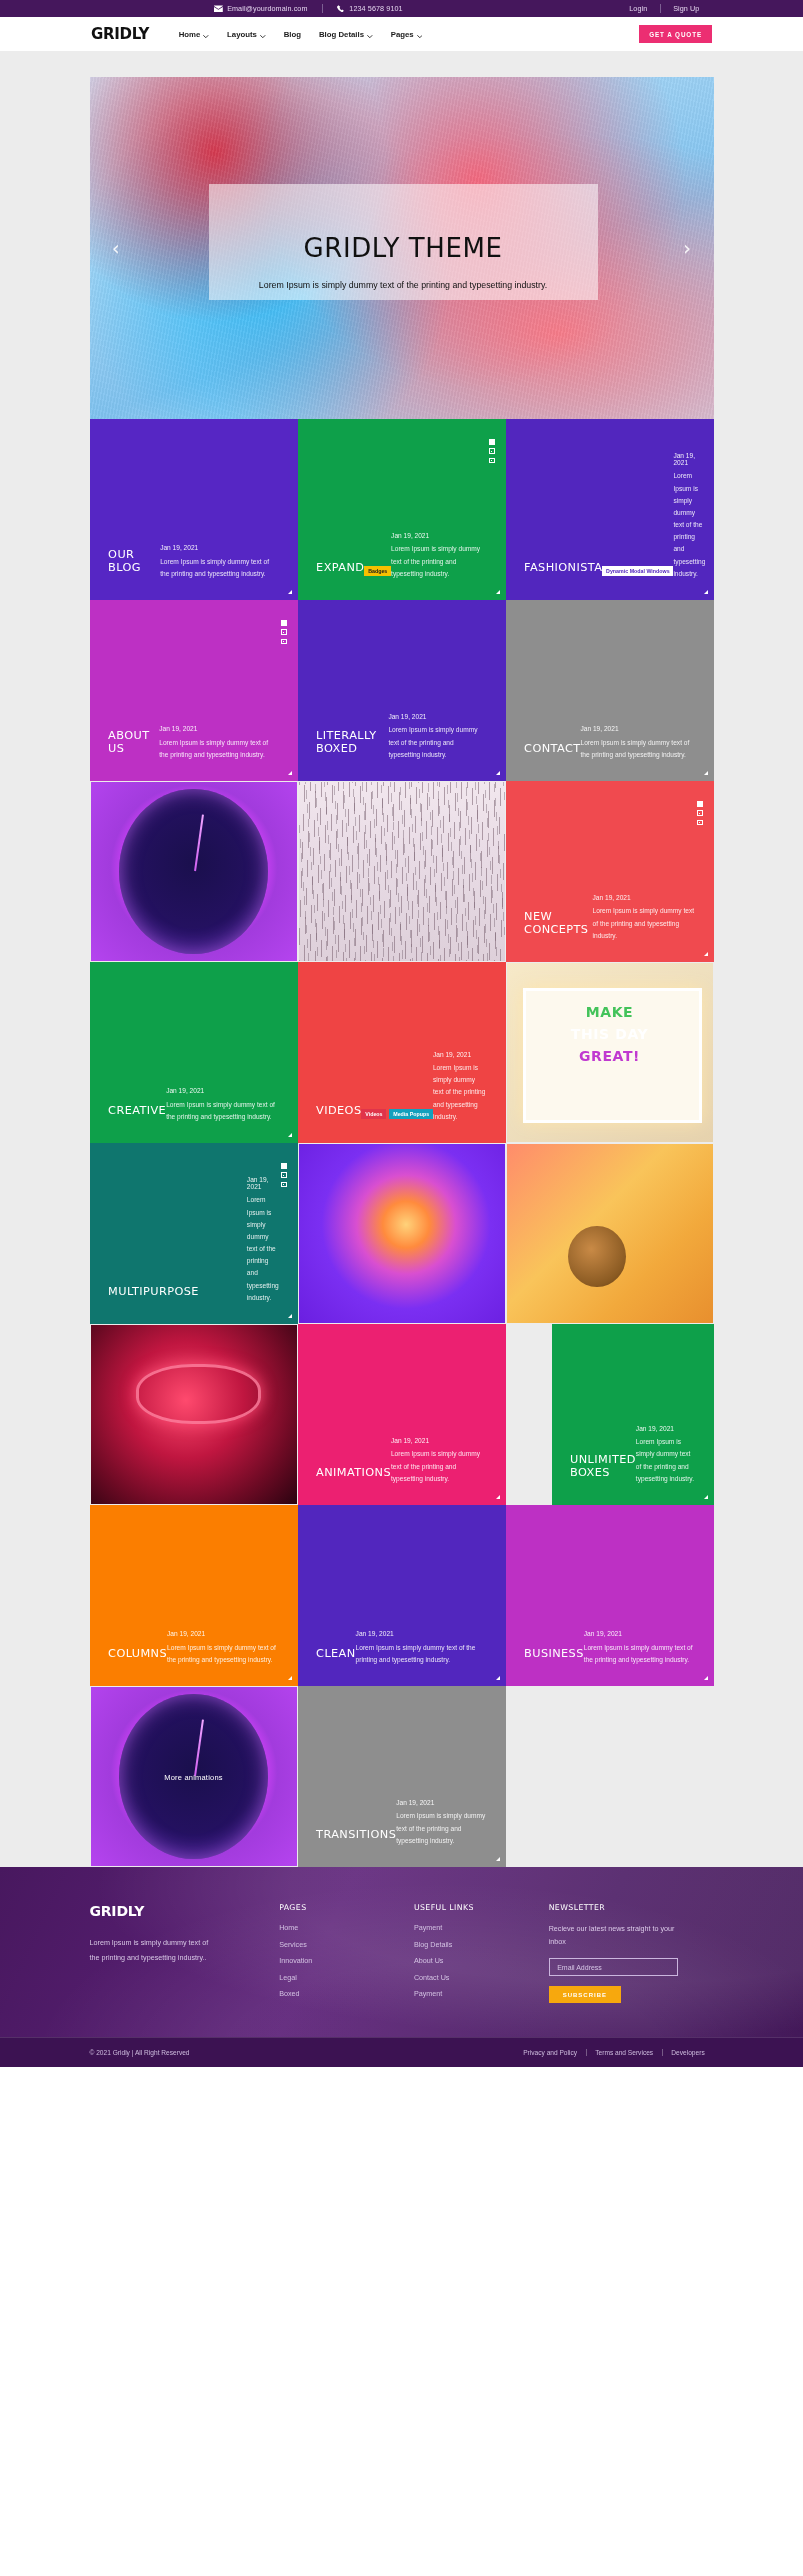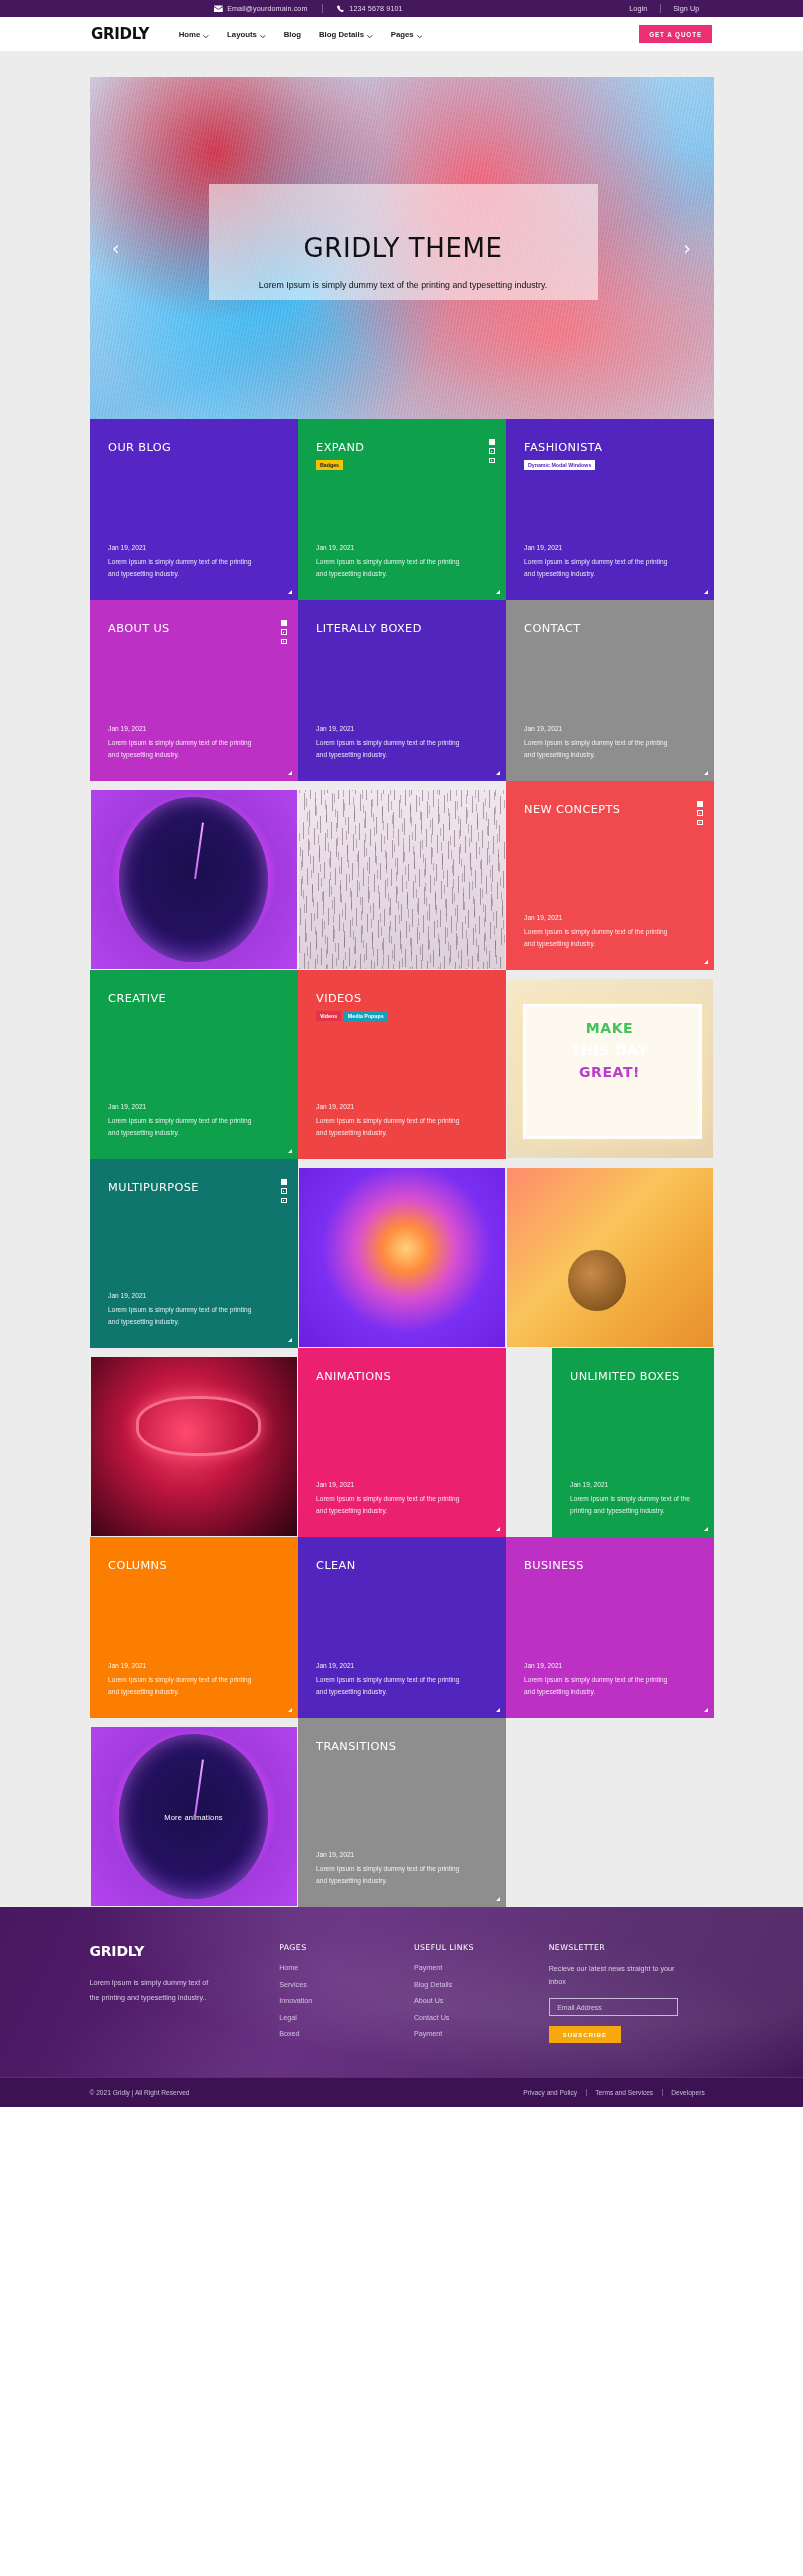--- a/index.html
+++ b/index.html
@@ -153,22 +153,23 @@
     gap:0;
   }
   .tile {
     position:relative;
     height:auto;
     min-height:181px;
     padding:21px 17.6px 19px 17.6px;
     color:#ffffff;
     overflow:hidden;
     display:flex;
-    flex-direction:column;
+    flex-direction:row;
     border:0.6px solid rgba(255,255,255,.0);
+    align-items:flex-end;
   }
   .tile-title{
     font-size:11.3px;
     font-weight:400;
     letter-spacing:0.4px;
     font-family:"DejaVu Sans", sans-serif;
     margin-bottom:6.3px;
   }
   .tile-badges{ display:flex; gap:3.1px; margin-bottom:3.8px; }
   .badge{
@@ -191,21 +192,21 @@
   .icon-stack{
     position:absolute;
     right:10px; top:19px;
     display:flex; flex-direction:column; gap:3.8px; align-items:center;
   }
   .ic-sq{ width:5.6px;height:5.6px;background:#ffffff; }
   .ic-ring{ width:5.6px;height:5.6px;border:0.9px solid #ffffff; position:relative; }
   .ic-ring::after{ content:""; position:absolute; inset:1.3px; background:#ffffff; }
 
   
-  .photo { padding:0; position:relative; min-height:181px;margin-top:8px; }
+  .photo { padding:0; position:relative; min-height:181px; }
   .photo .ph { position:absolute; inset:0; }
   .photo-label{
     position:absolute; left:0; right:0; top:50%;
     transform:translateY(-50%);
     text-align:center;
     color:#ffffff;
     font-size:7.5px;
     letter-spacing:0.2px;
   }
 

